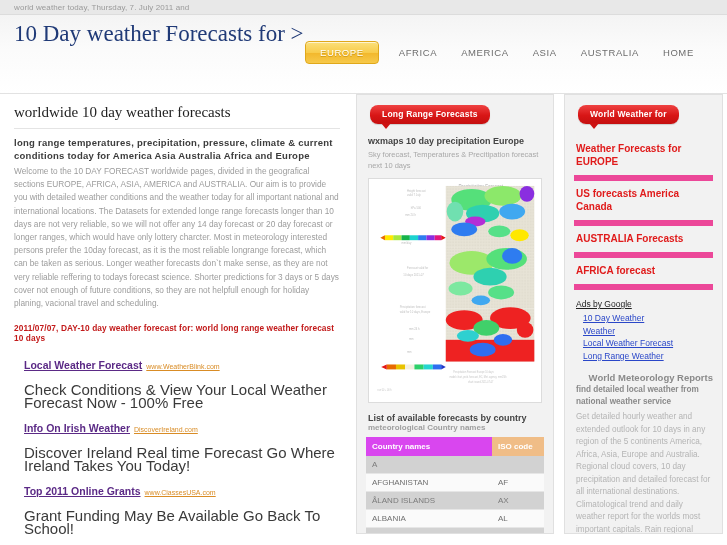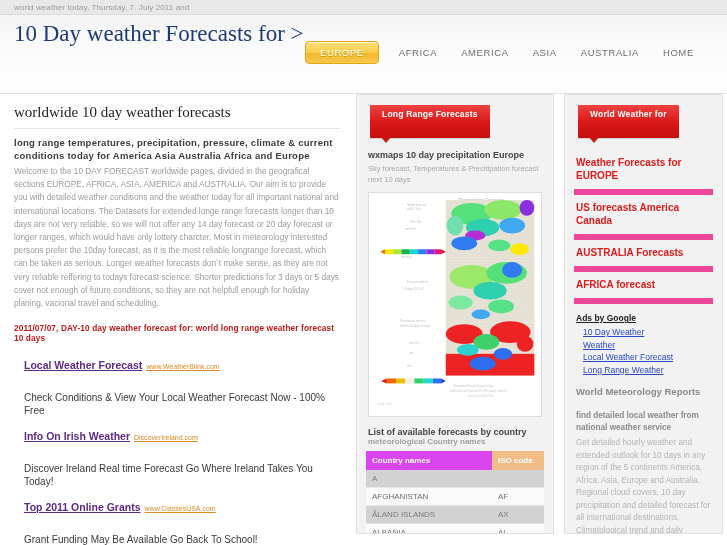--- a/index.html
+++ b/index.html
@@ -86,21 +86,21 @@
   .ad { margin-bottom: 9px; }
   .ad-title {
     font-size: 10.5px; font-weight: bold; color: #5b2a86;
     text-decoration: underline; display: inline;
   }
   .ad-url {
     font-size: 7px; color: #d98c25; text-decoration: underline;
     margin-left: 4px; display: inline;
   }
   .ad-desc {
-    font-size: 10px; color: #3a3a3a; line-height: 13px; margin-top: 18px;
+    font-size: 15px; color: #3a3a3a; line-height: 13px; margin-top: 10px;
   }
   .ad-foot { display: flex; align-items: center; margin-top: 2px; }
   .arrbtn {
     width: 12px; height: 12px; margin-right: 2px;
     display: inline-flex; align-items: center; justify-content: center;
     font-size: 8px; color: #fff;
   }
   .arrbtn.prev { background: #a98cc2; }
   .arrbtn.next { background: #5b2a86; }
   .adchoices {
@@ -117,21 +117,21 @@
 
   
   .modbox {
     background: #f2f2f2; border: 1px solid #e0e0e0;
     padding: 8px 9px 9px; position: relative;
   }
   .tab-red {
     display: inline-block; position: relative;
     background: linear-gradient(to bottom,#ef4242 0%,#d81616 55%,#c50f0f 100%);
     color: #fff; font-size: 8.5px; font-weight: bold;
-    padding: 4px 12px 19px; border-radius: 1px;
+    padding: 4px 12px 5px; border-radius: 8px;
     margin: 2px 0 0 4px; letter-spacing: .2px;
     box-shadow: 0 1px 1px rgba(0,0,0,.15);
   }
   .tab-red:after {
     content:""; position: absolute; left: 11px; bottom: -5px;
     border-left: 5px solid transparent; border-right: 5px solid transparent;
     border-top: 6px solid #cd1212;
   }
 
   
@@ -172,30 +172,31 @@
 
   
   .rlinks { margin-top: 12px; }
   .rlink {
     display: block; font-size: 10px; font-weight: bold; color: #e01b1b;
     text-decoration: none; line-height: 13px;
     padding: 6px 2px 7px; border-bottom: 6px solid #ec4899;
   }
   .g-ads { margin-top: 9px; padding: 0 2px; }
   .g-ads-h {
-    font-size: 8.5px; font-weight: bold; color: #222;
+    font-size: 8.5px; font-weight: normal; color: #222;
     text-decoration: underline; margin-bottom: 3px;
   }
   .g-ad-link {
     display: block; font-size: 8.5px; color: #2a47c8;
     text-decoration: underline; line-height: 12.5px; margin-left: 7px;
   }
   .r-h {
     font-size: 9.5px; font-weight: bold; color: #8a8a8a;
-    margin: 10px 0 13px 2px;
+    margin: 10px 0 1px 2px;
+    text-align: right;
   }
   .r-sub {
     font-size: 8.2px; font-weight: bold; color: #8a8a8a;
     line-height: 12px; margin: 0 0 3px 2px;
   }
   .r-body {
     font-size: 8.2px; color: #b4b4b4; line-height: 12.5px;
     margin-left: 2px;
   }
 </style>

